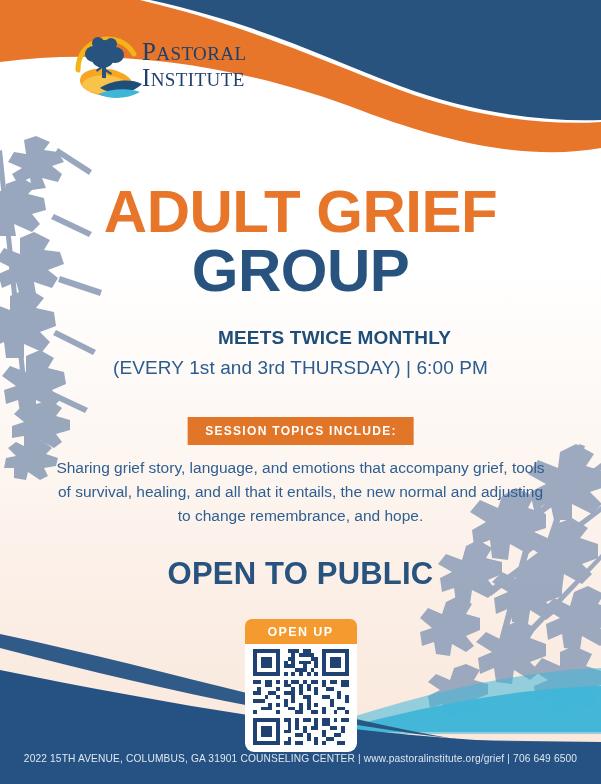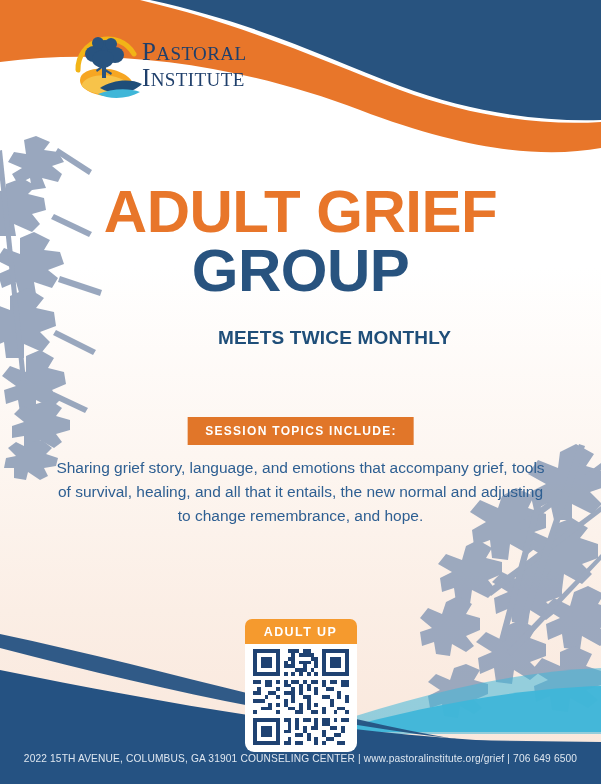--- a/index.html
+++ b/index.html
@@ -219,28 +219,30 @@
 
         <text x="70" y="34" font-family="'Liberation Serif', serif" font-size="25" fill="#1f3f6b" letter-spacing="0.4">P<tspan font-size="19">ASTORAL</tspan></text>
         <text x="70" y="60" font-family="'Liberation Serif', serif" font-size="25" fill="#1f3f6b" letter-spacing="0.4">I<tspan font-size="19">NSTITUTE</tspan></text>
       </svg>
     </div>
 
     <div class="headline" id="h-line1">ADULT GRIEF</div>
     <div class="headline" id="h-line2">GROUP</div>
 
     <div id="meets-bold">MEETS TWICE MONTHLY</div>
+    <div id="meets-sub">(EVERY 1st and 3rd THURSDAY) | 6:00 PM</div>
 
     <div id="topics-badge">SESSION TOPICS INCLUDE:</div>
 
     <div id="body-copy">Sharing grief story, language, and emotions that accompany grief, tools of survival, healing, and all that it entails, the new normal and adjusting to change remembrance, and hope.</div>
 
+    <div id="open-public">OPEN TO PUBLIC</div>
 
     <div id="signup-card">
-      <div id="signup-button">ADULT UP</div>
+      <div id="signup-button">OPEN UP</div>
       <div id="qr-card">
         <svg id="qr-code" viewBox="0 0 25 25" shape-rendering="crispEdges" aria-hidden="true">
           <rect width="25" height="25" fill="#ffffff"></rect>
           <g fill="#1f4272">
 
             <path d="M0,0h7v7h-7z M1,1v5h5v-5z"></path>
               <rect x="2" y="2" width="3" height="3"></rect>
 
             <path d="M18,0h7v7h-7z M19,1v5h5v-5z"></path>
               <rect x="20" y="2" width="3" height="3"></rect>

